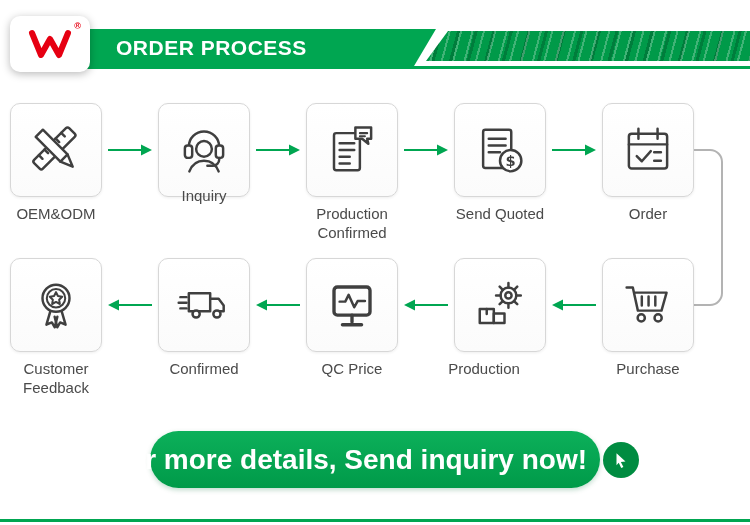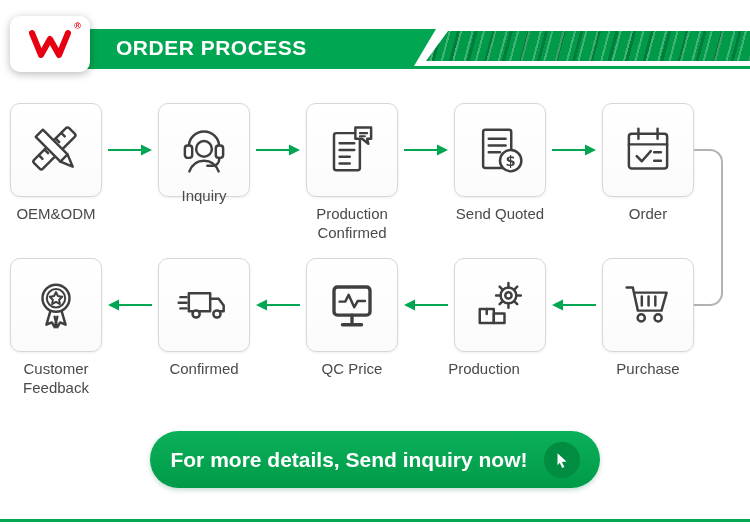--- a/index.html
+++ b/index.html
@@ -64,21 +64,21 @@
 
   
   .cta {
     position:absolute; left:150px; top:431px; width:450px; height:57px;
     background:linear-gradient(180deg,#0cb05a 0%, #009a49 100%);
     border-radius:29px;
     display:flex; align-items:center; justify-content:center; gap:16px;
     cursor:pointer;
     box-shadow:0 2px 5px rgba(0,110,55,.25);
   }
-  .cta-label { color:#fff; font-size:21px; font-weight:bold; white-space:nowrap; }
+  .cta-label { color:#fff; font-size:28px; font-weight:bold; white-space:nowrap; }
   .cta-circle {
     width:36px; height:36px; border-radius:50%;
     background:#008c41;
     display:flex; align-items:center; justify-content:center;
     flex:0 0 auto;
   }
 
   .bottom-line {
     position:absolute; left:0; right:0; bottom:3px; height:3px;
     background:#00a651;

